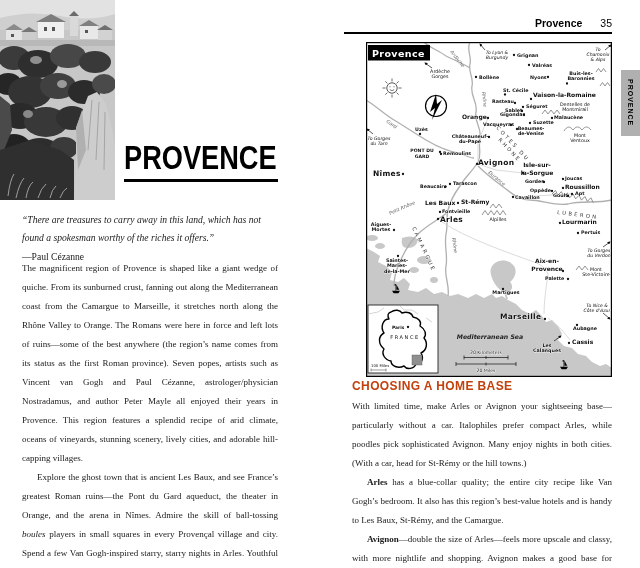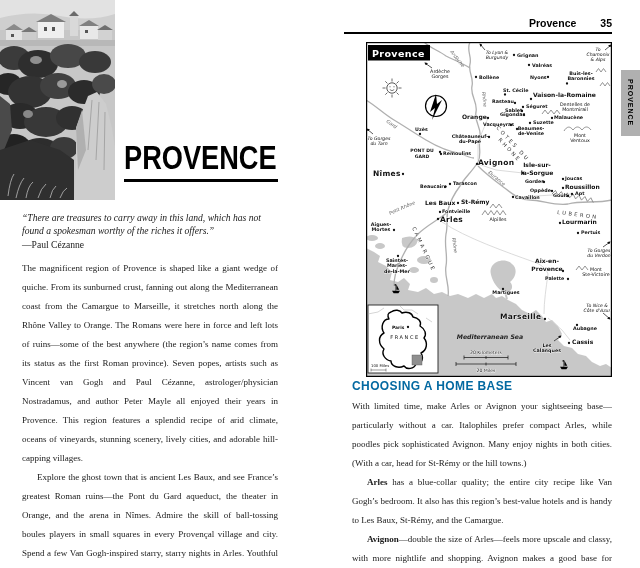--- a/index.html
+++ b/index.html
@@ -4,42 +4,42 @@
 <style>
   html,body{margin:0;padding:0;background:#888;}
   .spread{position:relative;width:640px;height:568px;background:#ffffff;overflow:hidden;
           font-family:"Liberation Serif",serif;color:#1a1a1a;}
   
   .photo{position:absolute;left:0;top:0;}
   .chapter-title{position:absolute;left:124px;top:138px;margin:0;
     font-family:"Liberation Sans",sans-serif;font-weight:bold;font-size:34px;
     letter-spacing:0px;color:#000;transform:scaleX(.80);transform-origin:left top;white-space:nowrap;}
   .title-rule{position:absolute;left:124px;top:179px;width:154px;height:2.5px;background:#000;}
-  .quote{position:absolute;left:22px;top:211px;width:256px;font-size:9.6px;line-height:13px;}
+  .quote{position:absolute;left:22px;top:211px;width:256px;font-size:9.6px;line-height:18px;}
   .quote .qt{margin:0;font-style:italic;}
   .quote .attr{margin:1px 26px 0 0;text-align:left;font-style:normal;}
   .body{position:absolute;}
   .body p{margin:0;text-align:justify;font-size:9px;line-height:19px;}
   .body p.ind{text-indent:15px;}
-  .b{font-weight:bold}.i{}
+  .b{font-weight:bold}.i{font-style:italic}
   #left-body{left:22px;top:259px;width:256px;}
   #right-body{left:352px;top:397px;width:260px;}
   
   .running-head{position:absolute;top:17px;left:344px;width:268px;text-align:right;
     font-family:"Liberation Sans",sans-serif;font-size:10.5px;color:#000;}
   .running-head .rh-title{font-weight:bold;}
-  .running-head .rh-num{margin-left:24px;font-weight:bold;}
+  .running-head .rh-num{margin-left:18px;font-weight:normal;}
   .head-rule{position:absolute;left:344px;top:32px;width:268px;height:1.6px;background:#000;}
   .side-tab{position:absolute;left:621px;top:70px;width:19px;height:66px;background:#b0b0b0;
     display:flex;align-items:center;justify-content:center;
     writing-mode:vertical-rl;font-family:"Liberation Sans",sans-serif;
     font-weight:bold;font-size:7px;letter-spacing:1px;color:#000;}
   .section-heading{position:absolute;left:352px;top:379px;margin:0;
     font-family:"Liberation Sans",sans-serif;font-weight:bold;font-size:12px;
-    letter-spacing:.4px;color:#0369a1;}
+    letter-spacing:.4px;color:#c2410c;}
   
   #map{position:absolute;left:366px;top:42px;}
   .ml{font-family:"DejaVu Sans",sans-serif;fill:#111;
       paint-order:stroke;stroke:#fff;stroke-width:.7;stroke-linejoin:round;}
   .town{font-size:4.8px;font-weight:bold;}
   .city{font-size:6px;font-weight:bold;}
   .city-lg{font-size:7.5px;font-weight:bold;letter-spacing:.3px;}
   .caps{font-size:4.6px;font-weight:bold;}
   .nature{font-size:4.8px;}
   .dir{font-size:4.6px;font-style:italic;}

